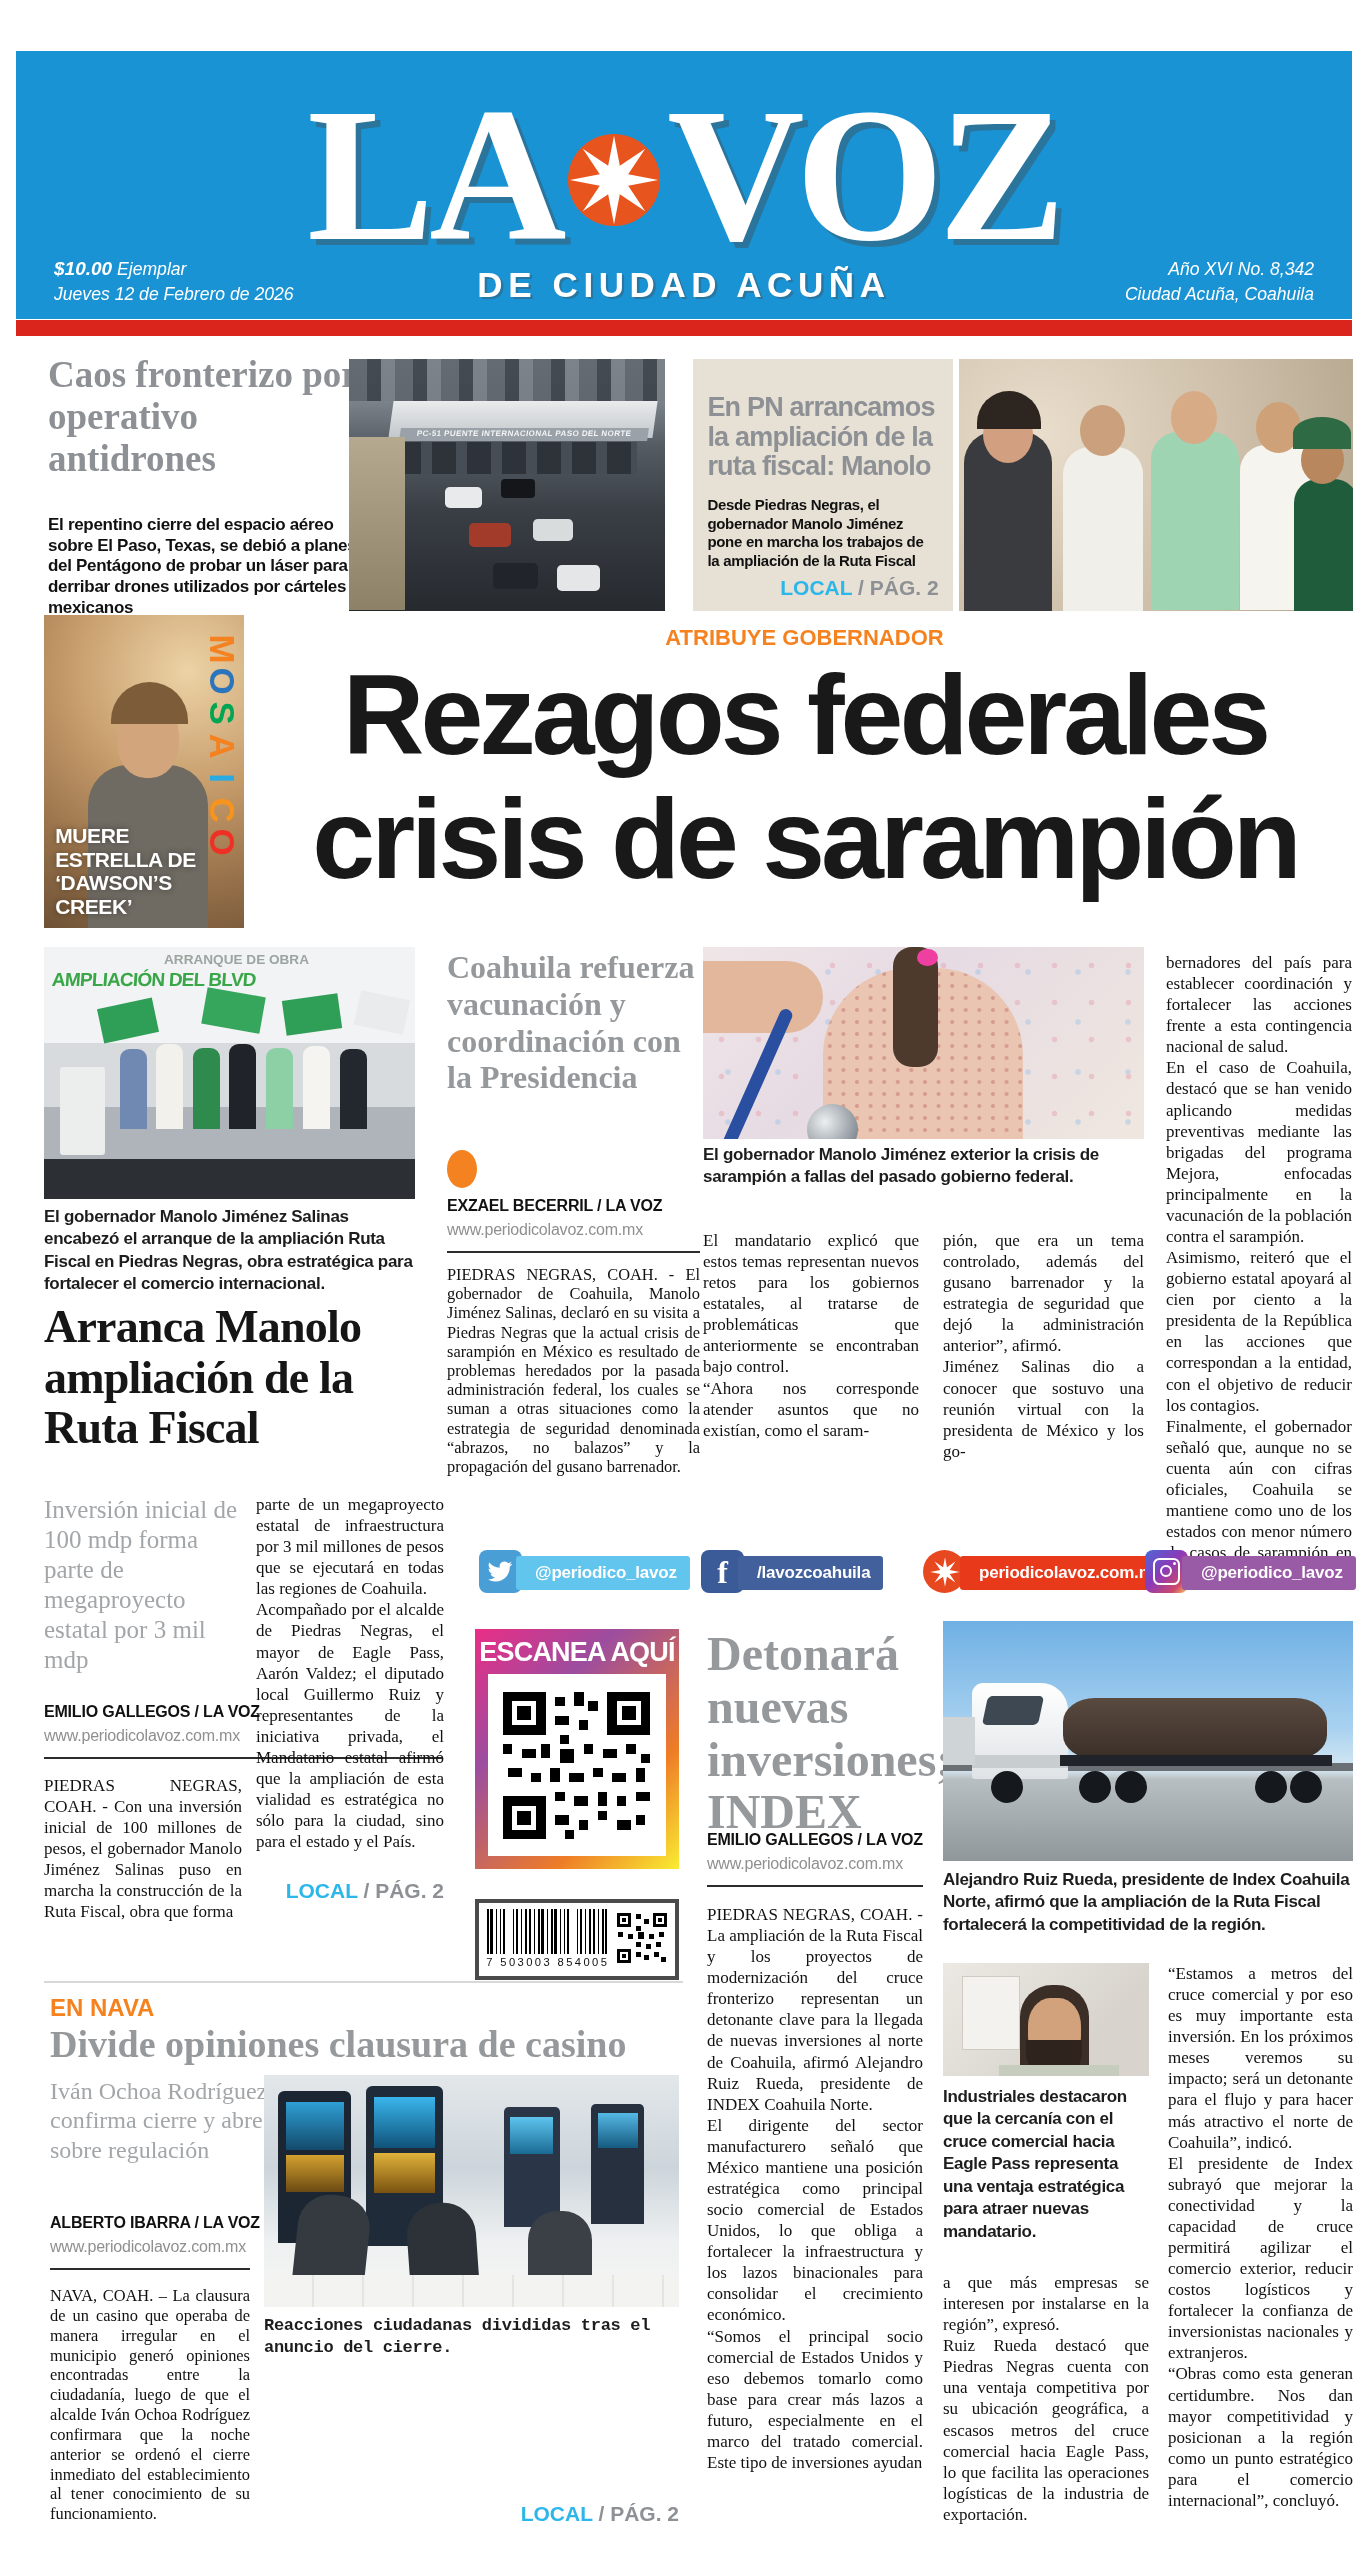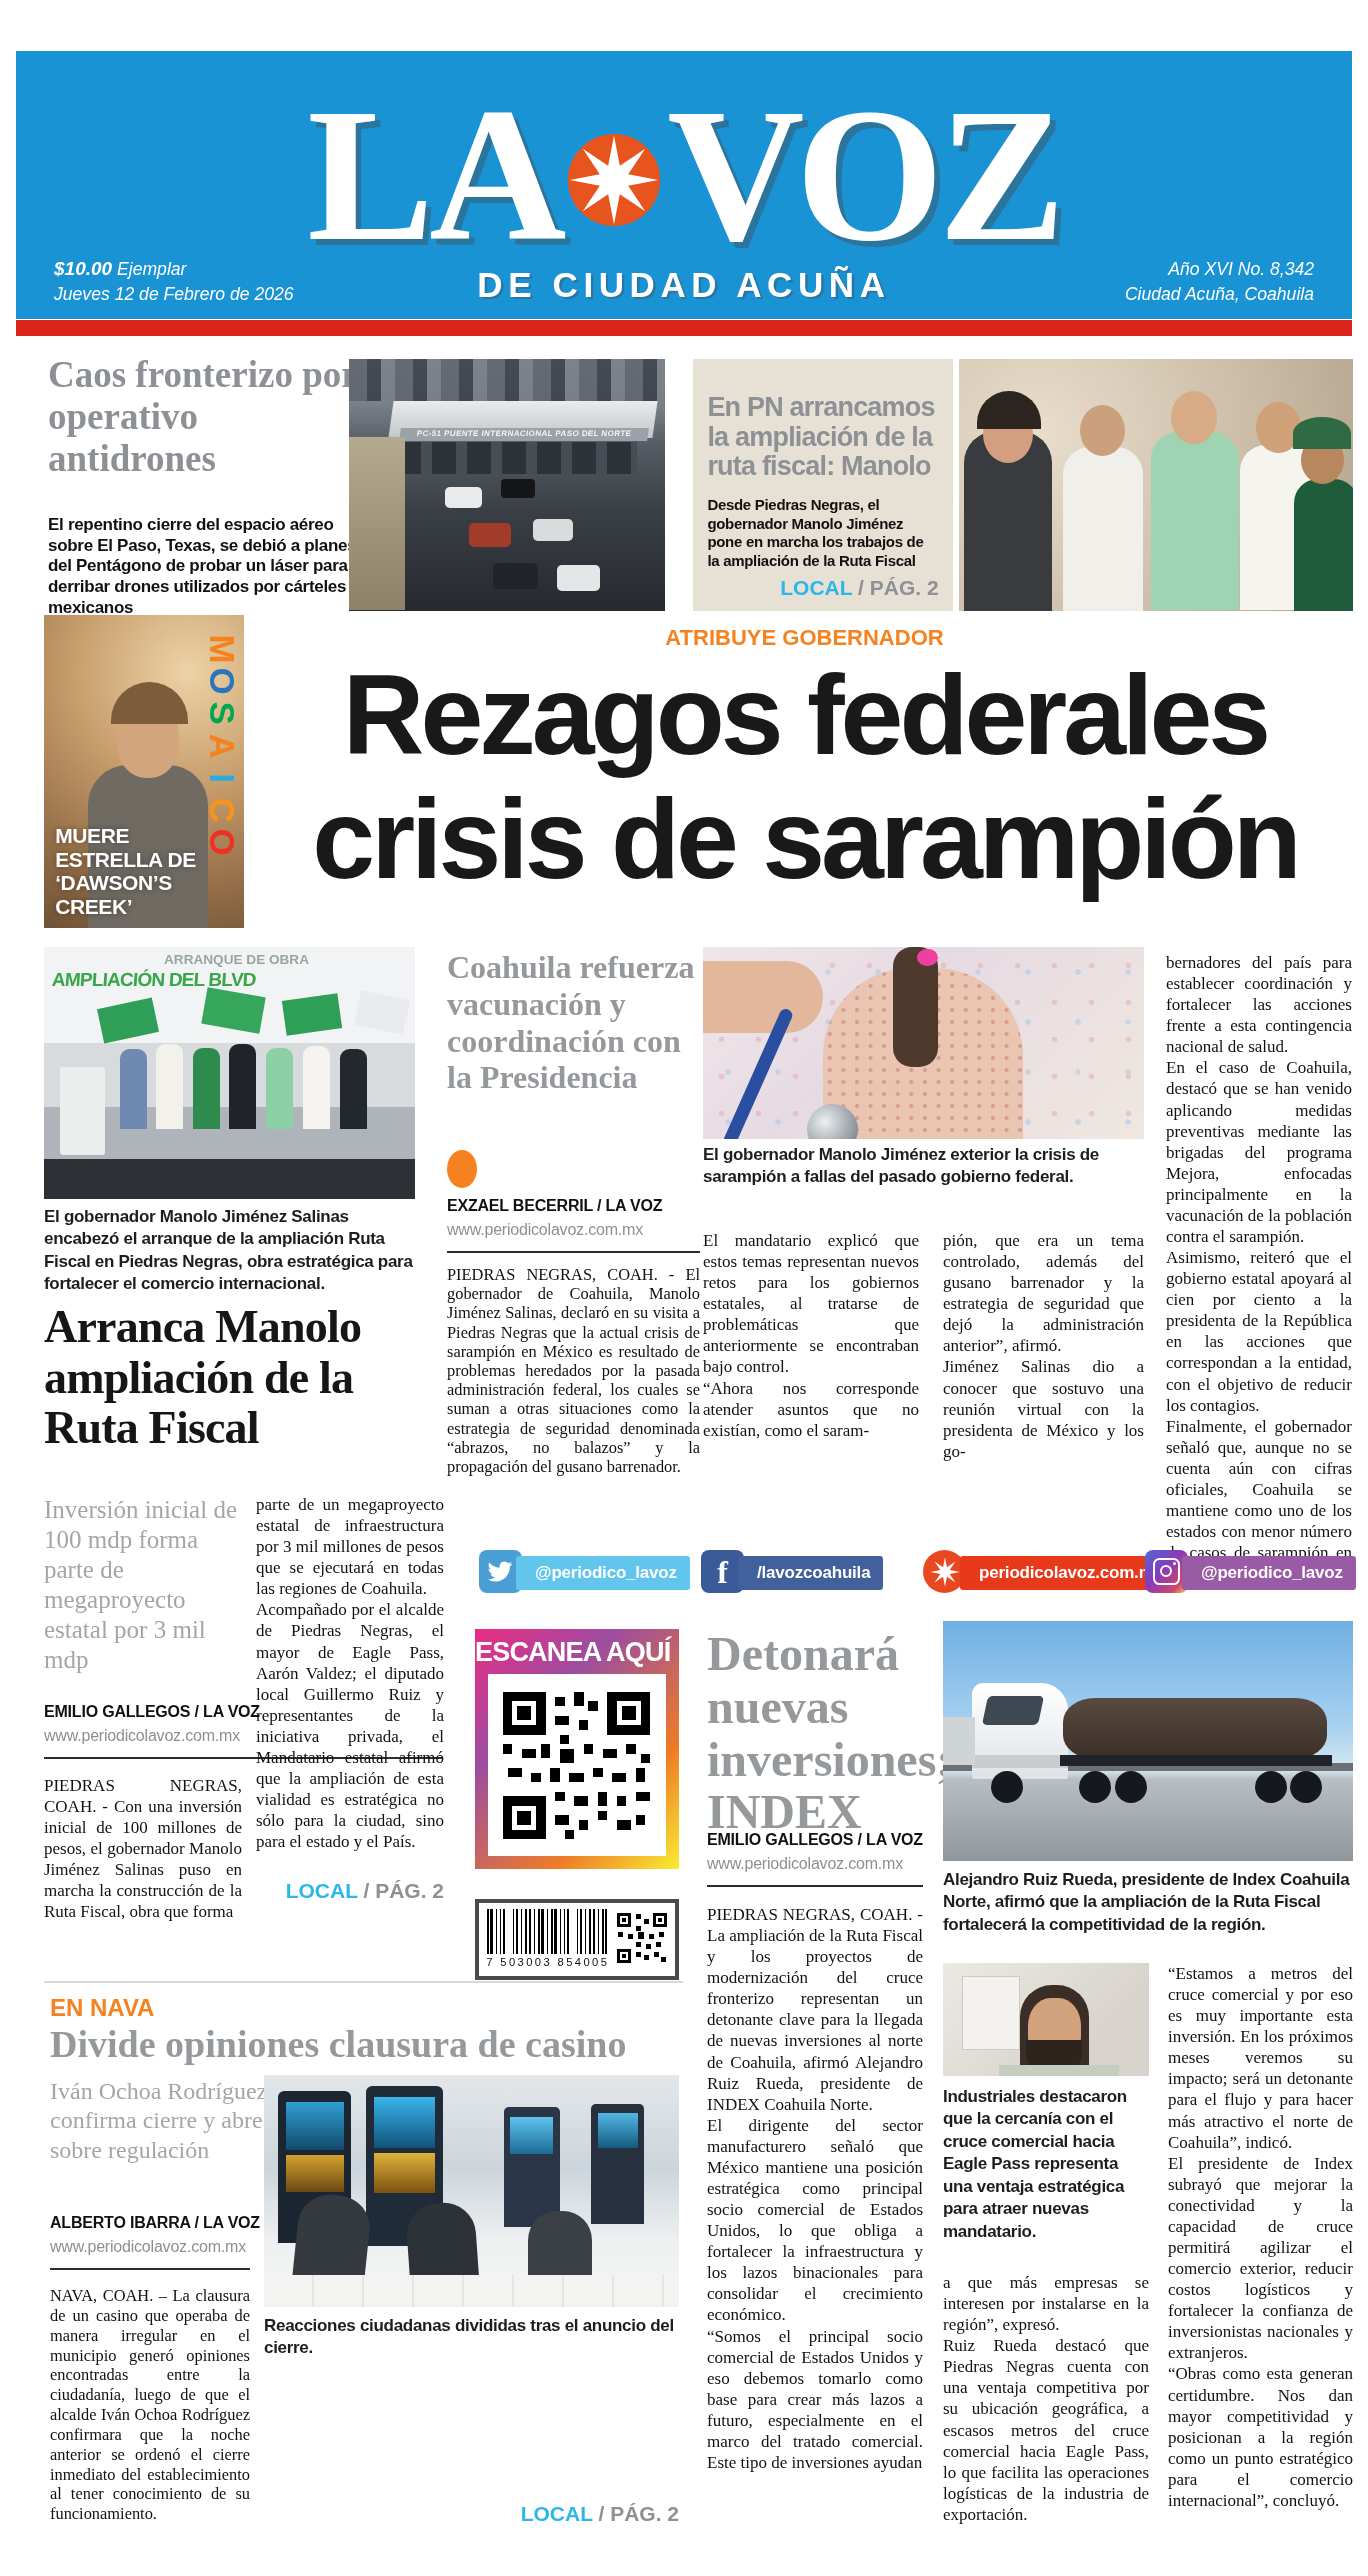--- a/index.html
+++ b/index.html
@@ -44,21 +44,21 @@
   .soc{position:absolute;top:1550px;height:45px;}
   .soc .icon{position:absolute;left:0;top:0;width:43px;height:43px;border-radius:8px;
              display:flex;align-items:center;justify-content:center;color:#fff;}
   .soc .pill{position:absolute;left:37px;top:5.6px;height:34px;border-radius:3.2px;color:#fff;
              font-weight:bold;font-size:17px;display:flex;align-items:center;padding:0 12.8px 0 19px;
              letter-spacing:-0.2px;white-space:nowrap;}
   .fb-f{font-family:"Liberation Serif",serif;font-weight:bold;font-size:32px;line-height:1;}
   
   #escanea{left:475px;top:1629px;width:204px;height:240px;
     background:linear-gradient(135deg,#ea2d85 0%,#9c4d9f 32%,#ee7c27 72%,#f9ed32 100%);padding:0;}
-  #escanea .lbl{position:absolute;left:0;right:0;top:8px;text-align:left;color:#fff;
+  #escanea .lbl{position:absolute;left:0;right:0;top:8px;text-align:center;color:#fff;
     font-weight:bold;font-size:27px;letter-spacing:-0.8px;}
   #escanea .qrbox{position:absolute;left:12.8px;top:45px;width:178px;height:182px;background:#fff;
     display:flex;align-items:center;justify-content:center;}
   #barcode{left:475px;top:1899px;width:204px;height:81px;background:#fff;border:4.8px solid #4a4a4a;
     box-sizing:border-box;}
   #barcode .bars{position:absolute;left:8px;top:6.4px;width:120px;height:45px;
     background:repeating-linear-gradient(90deg,#000 0 1.6px,#fff 1.6px 3.2px,#000 3.2px 5.6px,#fff 5.6px 8.8px,#000 8.8px 9.6px,#fff 9.6px 12.8px);}
   #barcode .digits{position:absolute;left:4.8px;top:53px;width:128px;text-align:center;
     font-size:11.2px;letter-spacing:2.4px;color:#111;}
   #barcode .mq{position:absolute;right:6.4px;top:8px;width:54px;height:54px;}
@@ -407,21 +407,21 @@
     <div style="left:110px;top:78px;width:61px;height:40px;background:linear-gradient(180deg,#e0b23a,#7a5210);"></div>
     <div style="left:240px;top:32px;width:56px;height:120px;background:#2a3648;border-radius:4.8px 4.8px 0 0;"></div>
     <div style="left:246px;top:42px;width:43px;height:37px;background:linear-gradient(180deg,#5ec4ee,#1a6b94);"></div>
     <div style="left:327px;top:29px;width:53px;height:120px;background:#26303f;border-radius:4.8px 4.8px 0 0;"></div>
     <div style="left:334px;top:38px;width:40px;height:35px;background:linear-gradient(180deg,#54b8e4,#155a80);"></div>
     <div style="left:32px;top:120px;width:72px;height:96px;background:#343a40;border-radius:32px 32px 6.4px 6.4px;transform:rotate(6deg);"></div>
     <div style="left:144px;top:128px;width:69px;height:93px;background:#2c3238;border-radius:32px 32px 6.4px 6.4px;transform:rotate(-4deg);"></div>
     <div style="left:264px;top:136px;width:64px;height:85px;background:#3a4046;border-radius:29px 29px 6.4px 6.4px;"></div>
     <div style="left:0;top:200px;width:100%;height:32px;background:repeating-linear-gradient(90deg,#f3f3f1 0 48px,#e4e4e0 48px 50px);"></div>
   </div>
-  <div class="abs cap" style="left:264px;top:2315px;width:431px;">Reacciones ciudadanas divididas tras el anuncio del cierre.</div>
+  <div class="abs cap" style="left:264px;top:2315px;width:431px;font-family:Liberation Mono, monospace;">Reacciones ciudadanas divididas tras el anuncio del cierre.</div>
   <div class="abs tag" style="left:481px;top:2502px;width:198px;">
     <span class="s1">LOCAL</span>
     <span class="s2">/</span>
     <span class="s3">PÁG. 2</span>
   </div>
 
 </div>
 
 
 </body></html>

